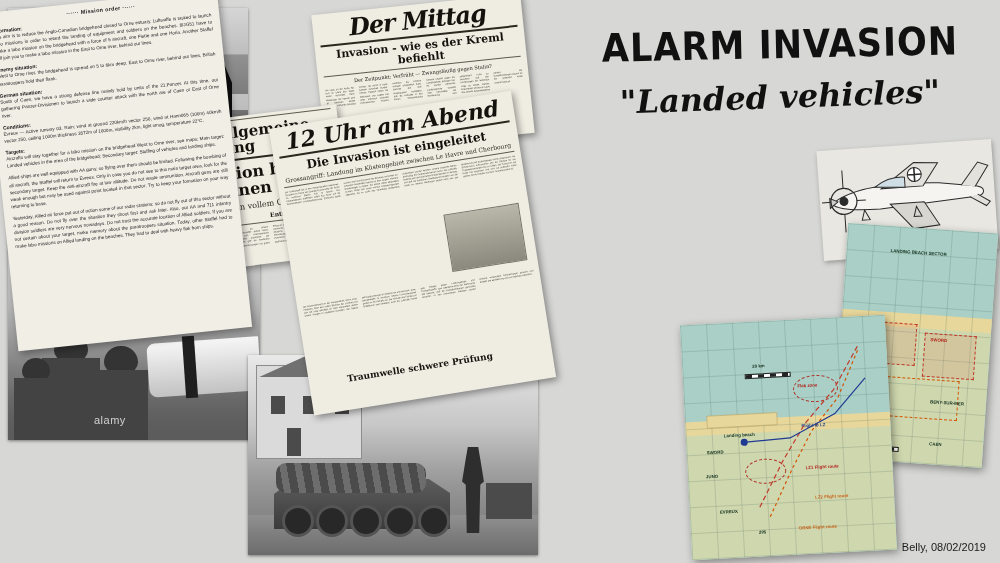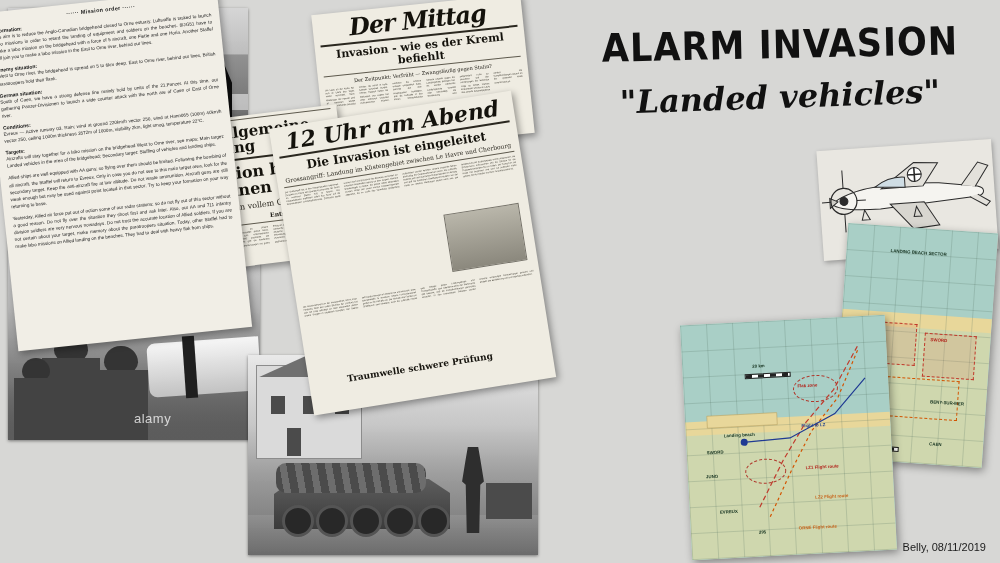--- a/index.html
+++ b/index.html
@@ -135,21 +135,21 @@
   }
   #photo-flak .body {
     position:absolute; background:#43464a;
   }
   #photo-flak .grass {
     position:absolute; left:0; bottom:0; width:100%; height:60px;
     background: linear-gradient(180deg,rgba(120,124,118,.1),rgba(92,96,90,.9));
   }
   .watermark {
     position:absolute; left: 86px; bottom: 14px;
-    color: rgba(255,255,255,.72); font-size: 13px; letter-spacing:.5px;margin-left:40px;
+    color: rgba(255,255,255,.72); font-size: 11px; letter-spacing:.5px;
   }
 
   
   #photo-tank {
     left: 248px; top: 355px; width: 290px; height: 200px;
     background: linear-gradient(180deg,#e3e4e2 0%,#c2c4c1 35%,#9a9c98 60%,#6d6f6b 100%);
   }
   #photo-tank .house {
     position:absolute; left: 8px; top: 10px; width: 104px; height: 92px;
     background:#d5d6d2; border:1px solid #8a8c88;
@@ -534,15 +534,15 @@
     <div class="label blue" style="left:116px; top:104px;">Flight to LZ</div>
     <div class="label red" style="left:118px; top:146px;">LZ1 Flight route</div>
     <div class="label orange" style="left:126px; top:176px;">LZ2 Flight route</div>
     <div class="label orange" style="left:108px; top:206px;">ORNE Flight route</div>
     <div class="label" style="left:20px; top:126px;">SWORD</div>
     <div class="label" style="left:18px; top:150px;">JUNO</div>
     <div class="label" style="left:30px; top:186px;">EVREUX</div>
     <div class="label" style="left:68px; top:208px;">295</div>
   </div>
 
-  <div class="signature">Belly, 08/11/2019</div>
+  <div class="signature">Belly, 08/02/2019</div>
 
 </div>
 
 </body></html>

